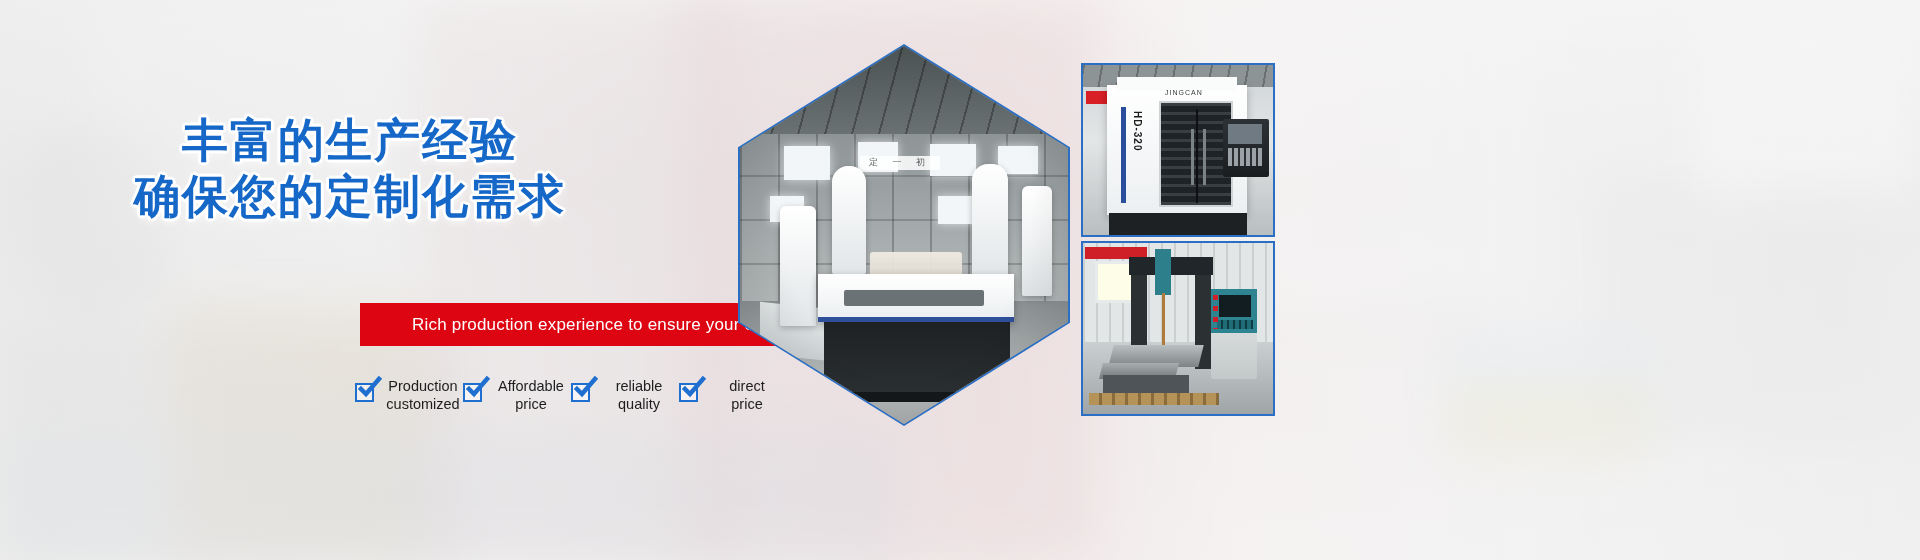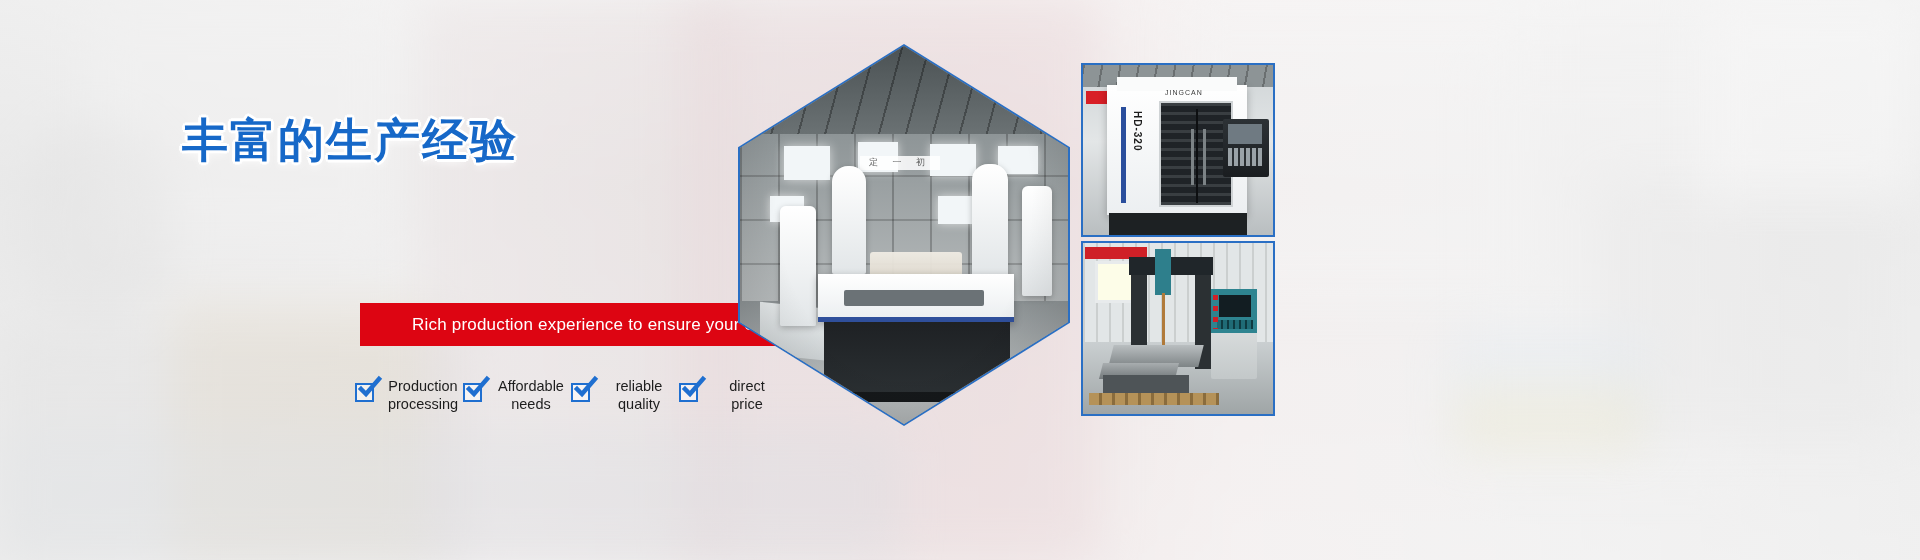--- a/index.html
+++ b/index.html
@@ -285,46 +285,47 @@
   <div class="bg-blob b11"></div>
   <div class="bg-blob b12"></div>
   <div class="bg-blob b13"></div>
   <div class="bg-veil"></div>
 </div>
 
 <div class="copy">
 
   <div class="headline">
     <span class="l1">丰富的生产经验</span>
+    <span class="l2">确保您的定制化需求</span>
   </div>
 
   <div class="redbar">
     <span class="redbar-text">Rich production experience to ensure your customized needs</span>
   </div>
 
   <div class="features">
 
     <div class="feature">
       <span class="cbox">
         <svg viewBox="0 0 22 22" aria-hidden="true">
           <path d="M3 11 L8 16 L21 1" fill="none" stroke="#1f6fd0" stroke-width="4.5" stroke-linecap="square" stroke-linejoin="miter"></path>
         </svg>
       </span>
       <span class="feature-label">Production
-processing</span>
+customized</span>
     </div>
 
     <div class="feature">
       <span class="cbox">
         <svg viewBox="0 0 22 22" aria-hidden="true">
           <path d="M3 11 L8 16 L21 1" fill="none" stroke="#1f6fd0" stroke-width="4.5" stroke-linecap="square" stroke-linejoin="miter"></path>
         </svg>
       </span>
       <span class="feature-label">Affordable
-needs</span>
+price</span>
     </div>
 
     <div class="feature">
       <span class="cbox">
         <svg viewBox="0 0 22 22" aria-hidden="true">
           <path d="M3 11 L8 16 L21 1" fill="none" stroke="#1f6fd0" stroke-width="4.5" stroke-linecap="square" stroke-linejoin="miter"></path>
         </svg>
       </span>
       <span class="feature-label">reliable
 quality</span>

